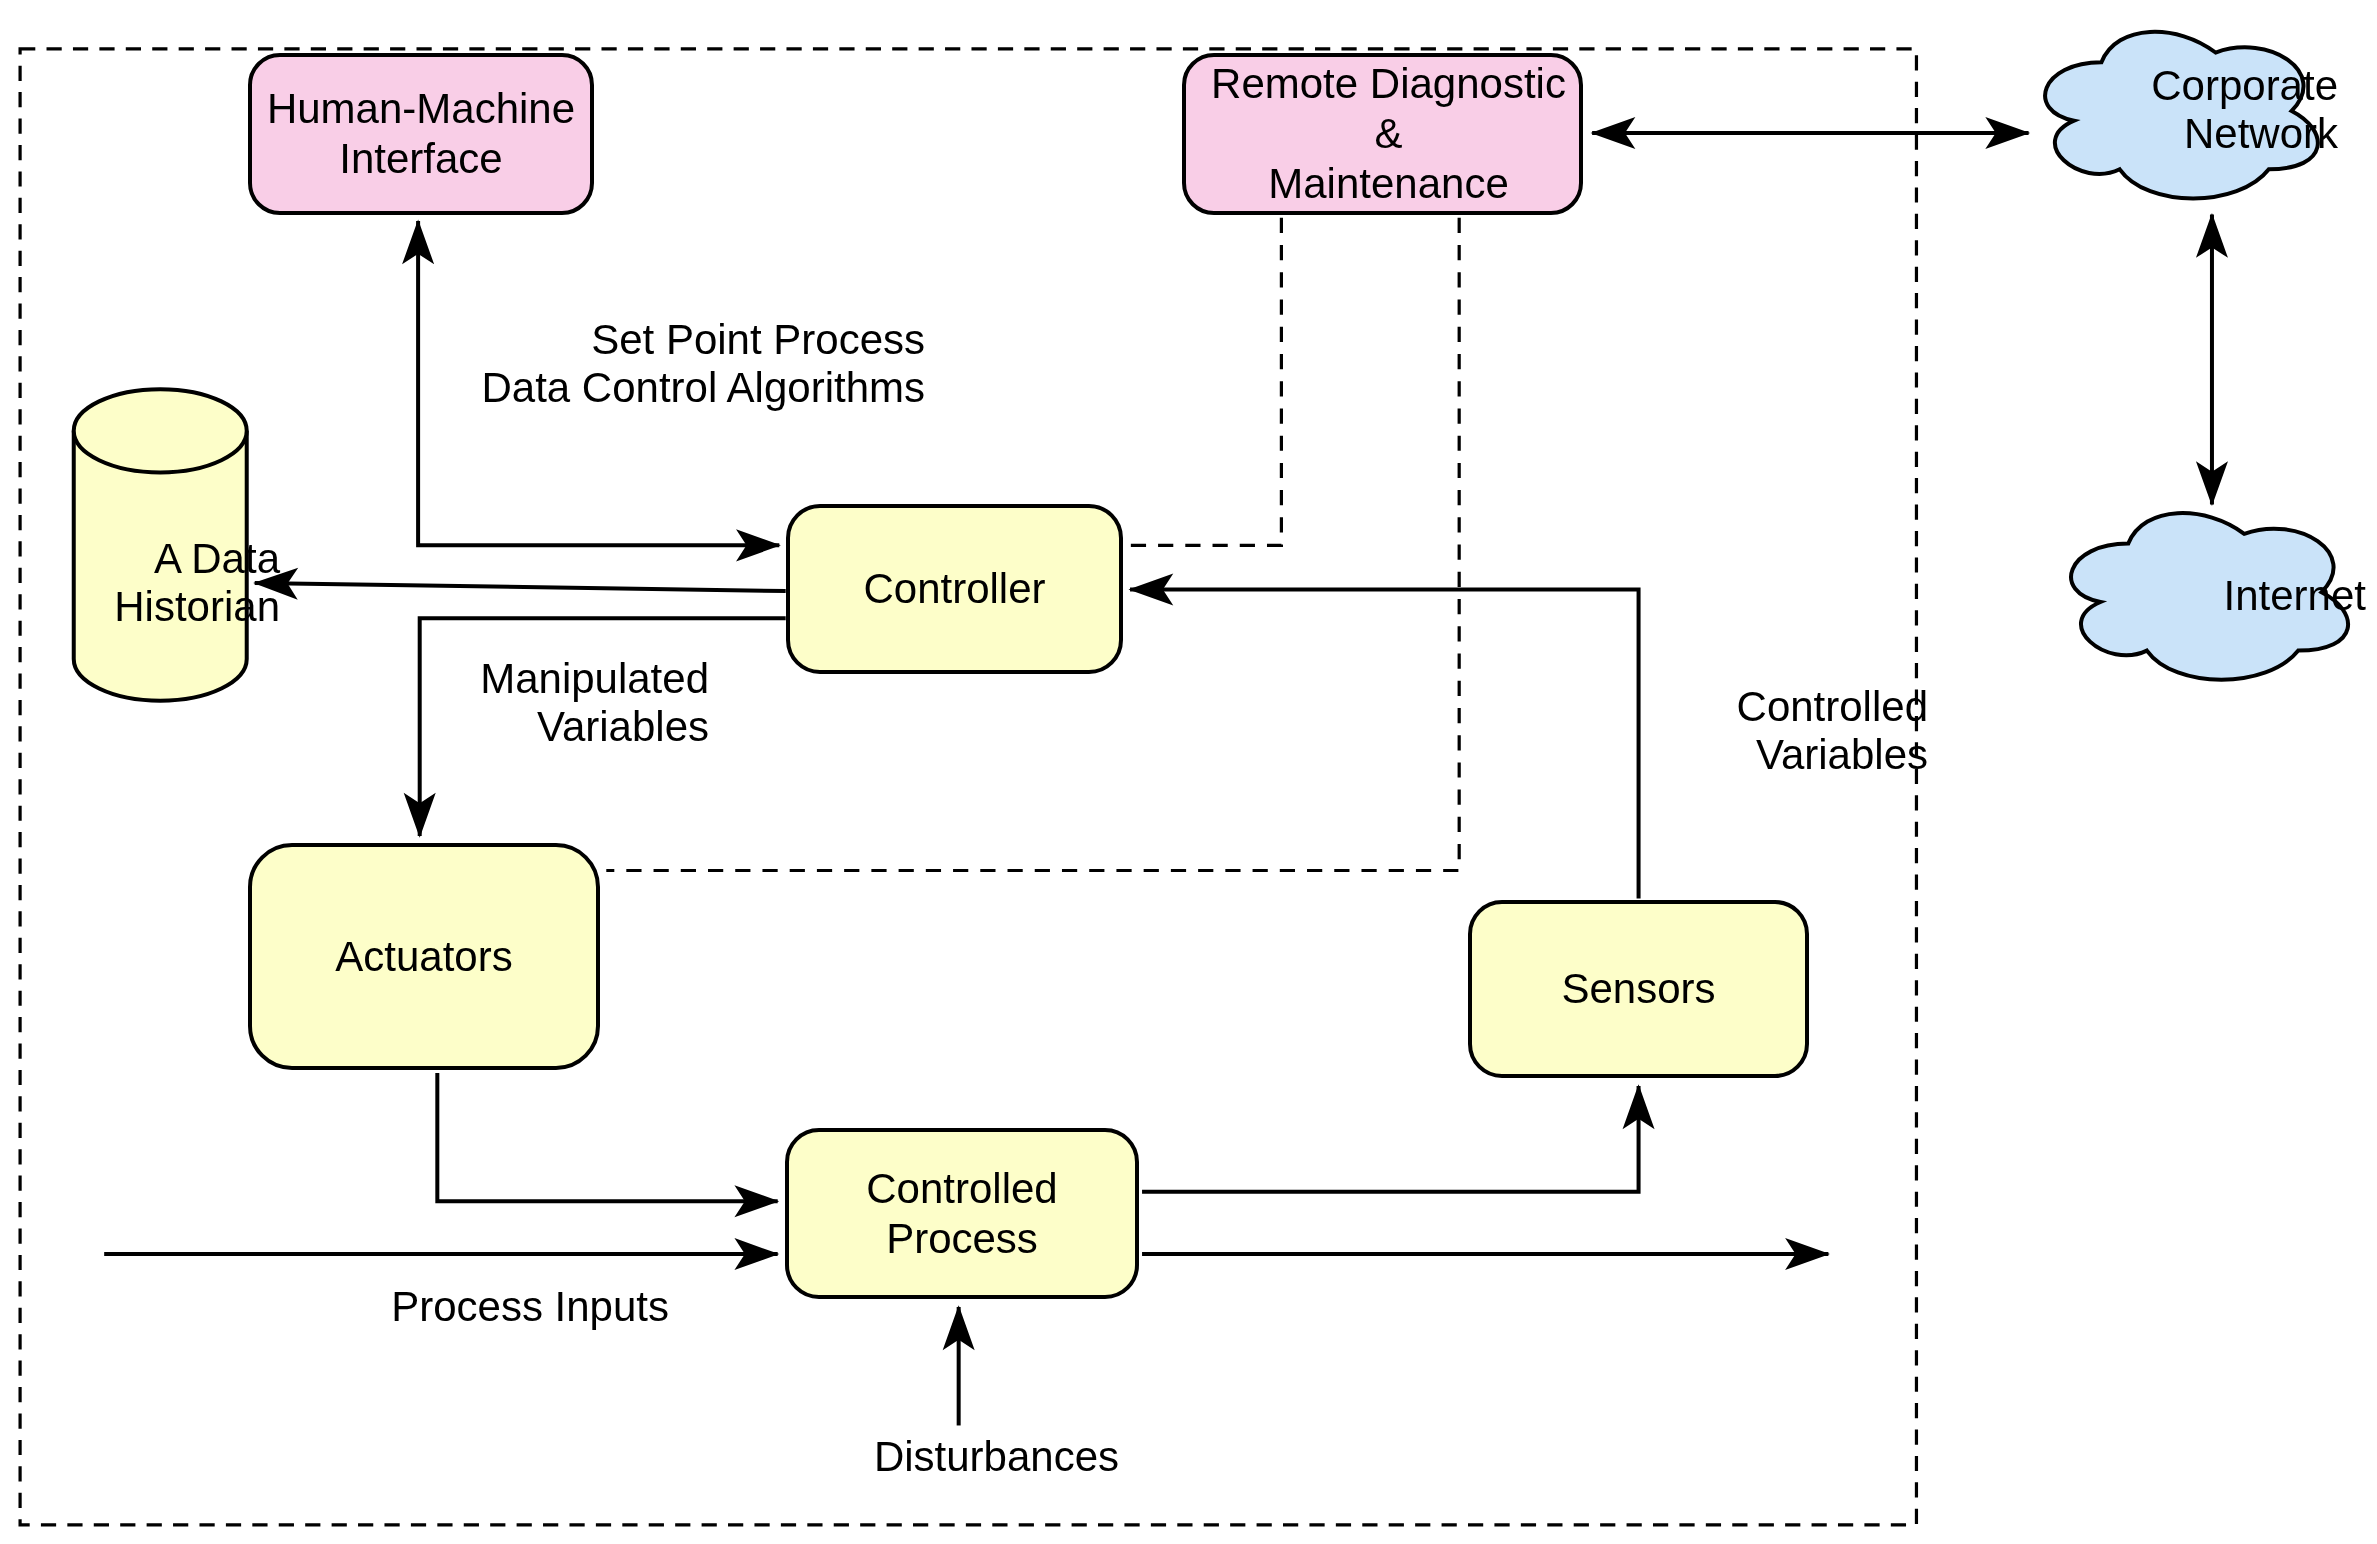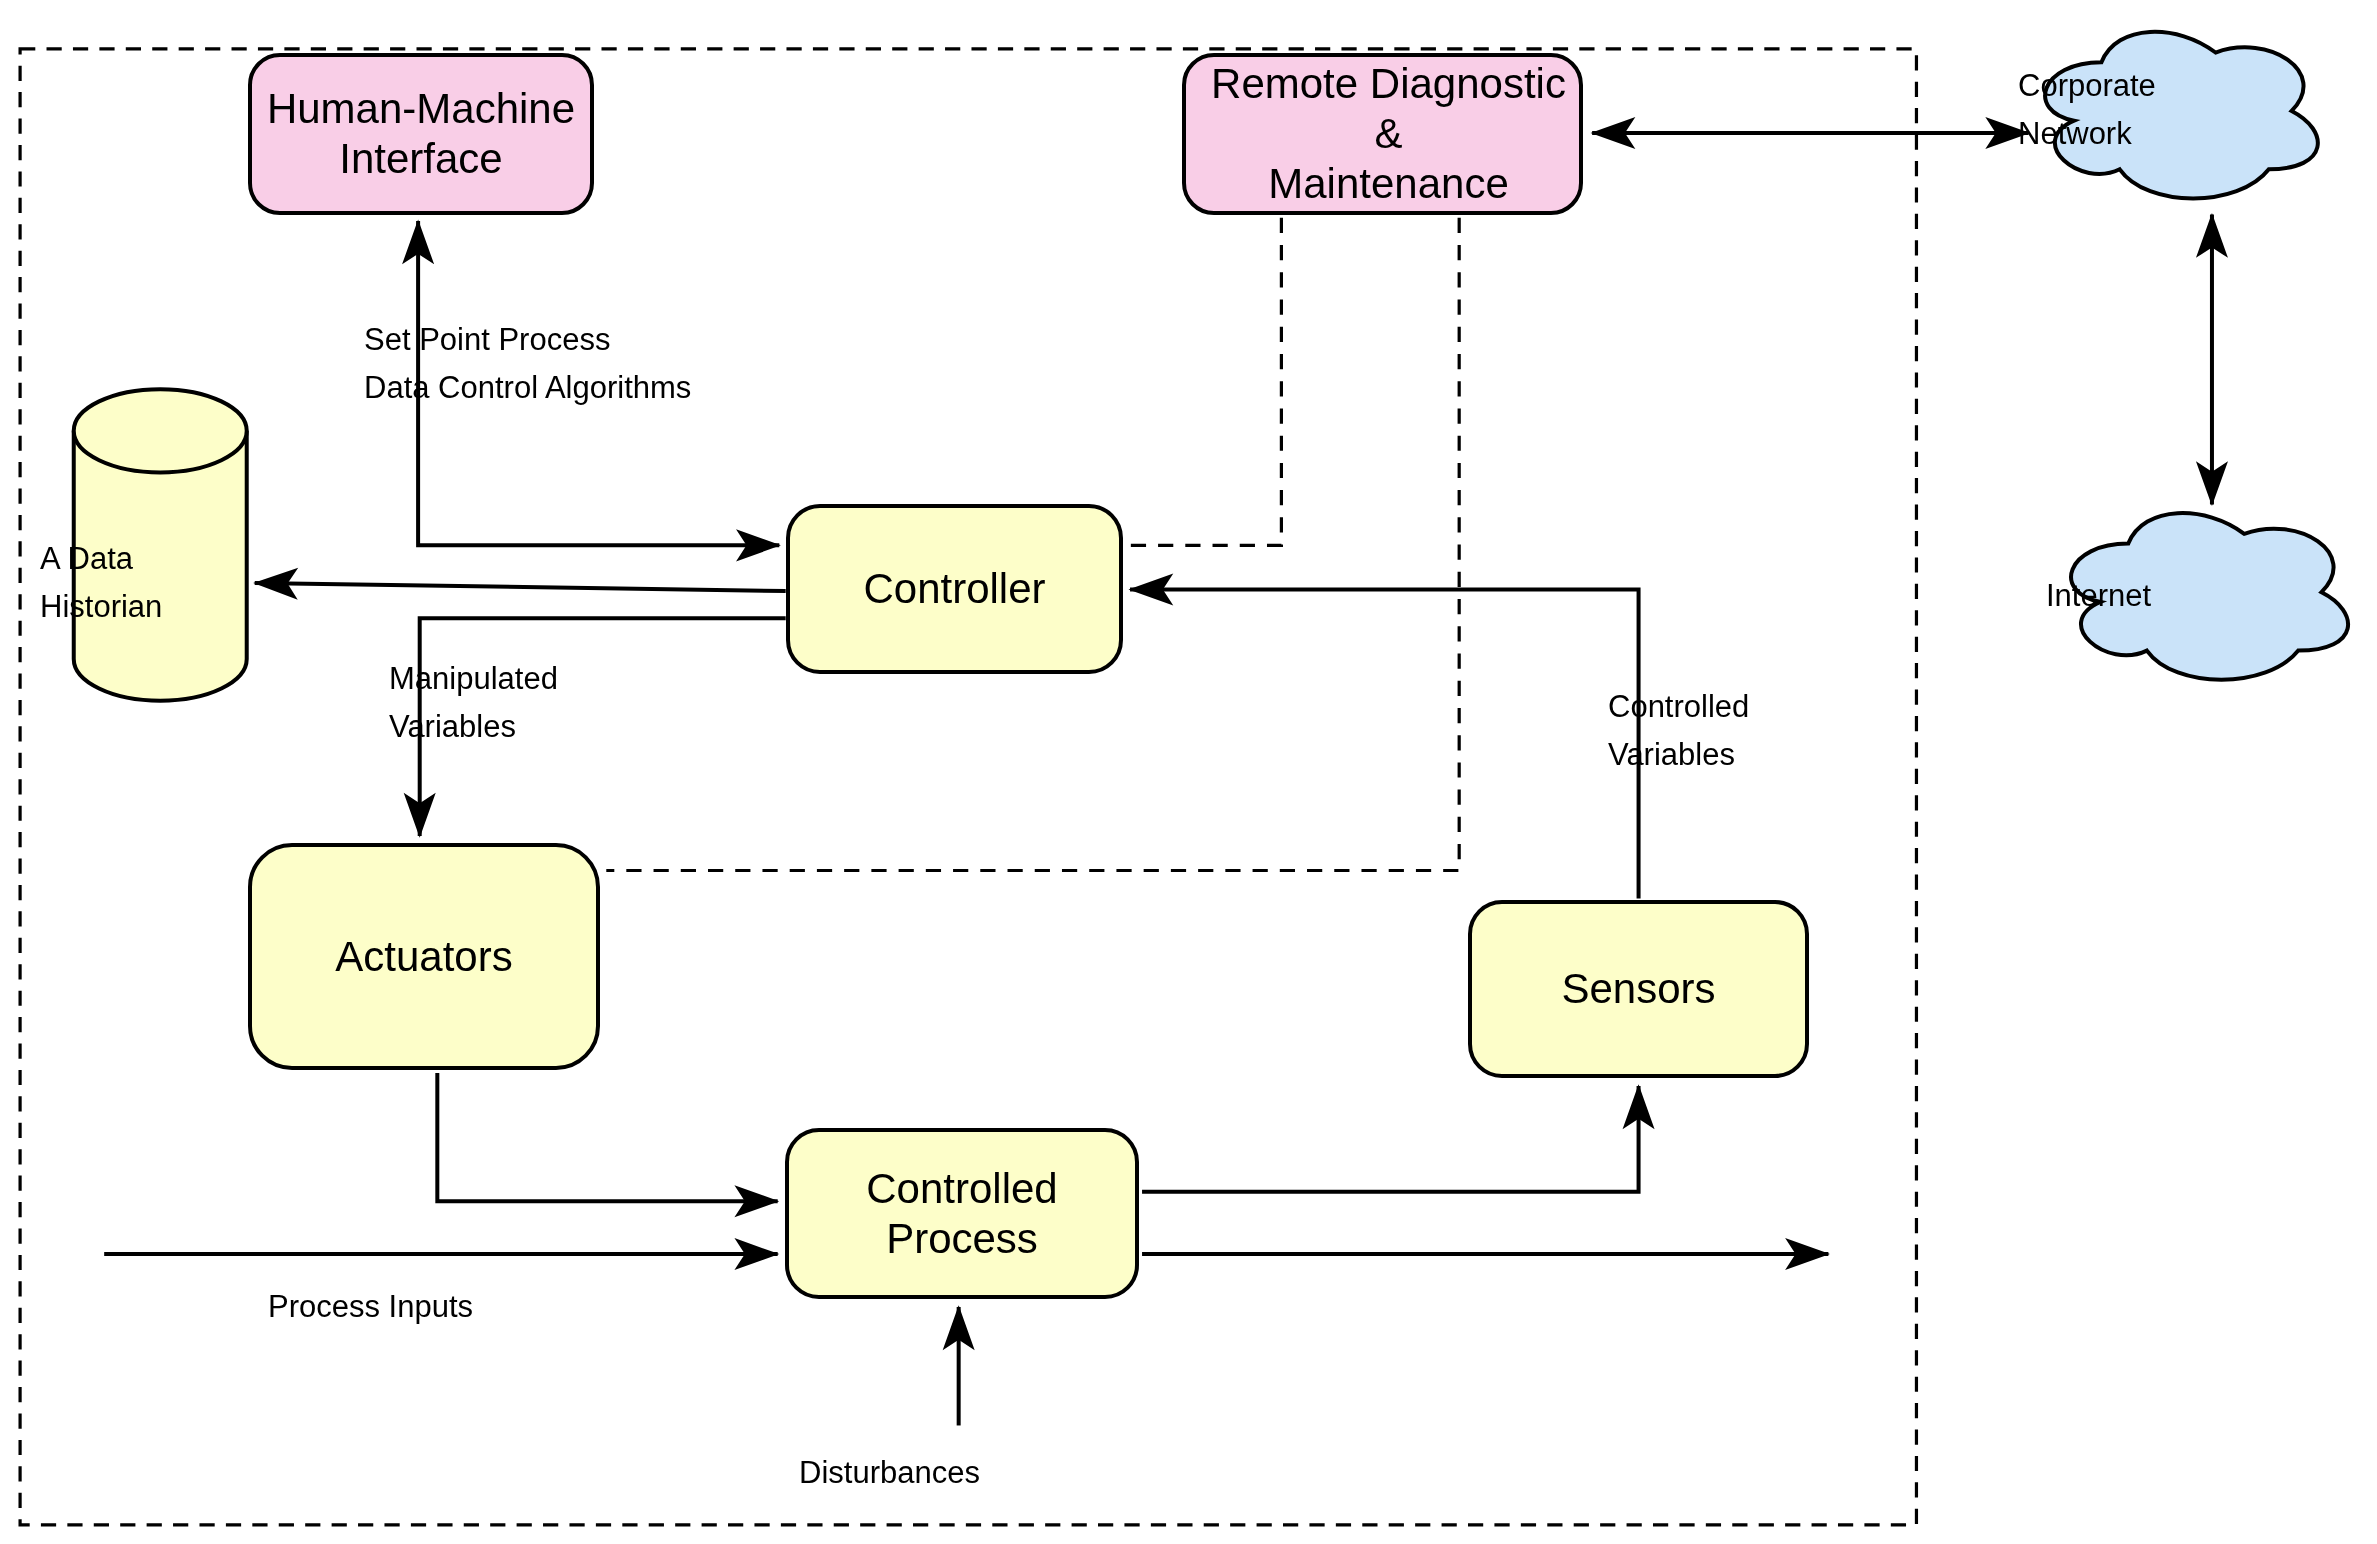--- a/index.html
+++ b/index.html
@@ -38,22 +38,22 @@
     text-align: center;
     font-size: 42px;
     line-height: 50px;
     color: #000000;
     white-space: pre-line;
   }
   .node.pink { background: var(--node-pink); border-radius: 32px; }
   .node.yellow { background: var(--node-yellow); border-radius: 34px; }
   .edge-label, .shape-label {
     position: absolute;
-    text-align: left;
-    font-size: 31px;
+    text-align: right;
+    font-size: 42px;
     line-height: 48px;
     color: #000000;
     white-space: pre-line;
     pointer-events: none;
   }
   .wire { stroke: var(--stroke); stroke-width: 5; fill: none; }
   .wire.dashed { stroke-width: 4; stroke-dasharray: 19 15; }
   .boundary { stroke: var(--stroke); stroke-width: 4; fill: none; stroke-dasharray: 19 14; }
   .shape-yellow { fill: var(--node-yellow); stroke: var(--stroke); stroke-width: 5; }
   .shape-blue { fill: var(--node-blue); stroke: var(--stroke); stroke-width: 5; }
@@ -161,16 +161,16 @@
 
   <div class="edge-label" style="left:389px; top:655px; width:320px;">Manipulated
 Variables</div>
 
   <div class="edge-label" style="left:1608px; top:683px; width:320px;">Controlled
 Variables</div>
 
   <div class="edge-label" style="left:268px; top:1283px; width:401px;">Process Inputs</div>
 
 
-  <div class="edge-label" style="left:799px; top:1433px; width:320px;margin-top:16px;">Disturbances</div>
+  <div class="edge-label" style="left:799px; top:1433px; width:320px;">Disturbances</div>
 
 </div>
 
 
 </body></html>

